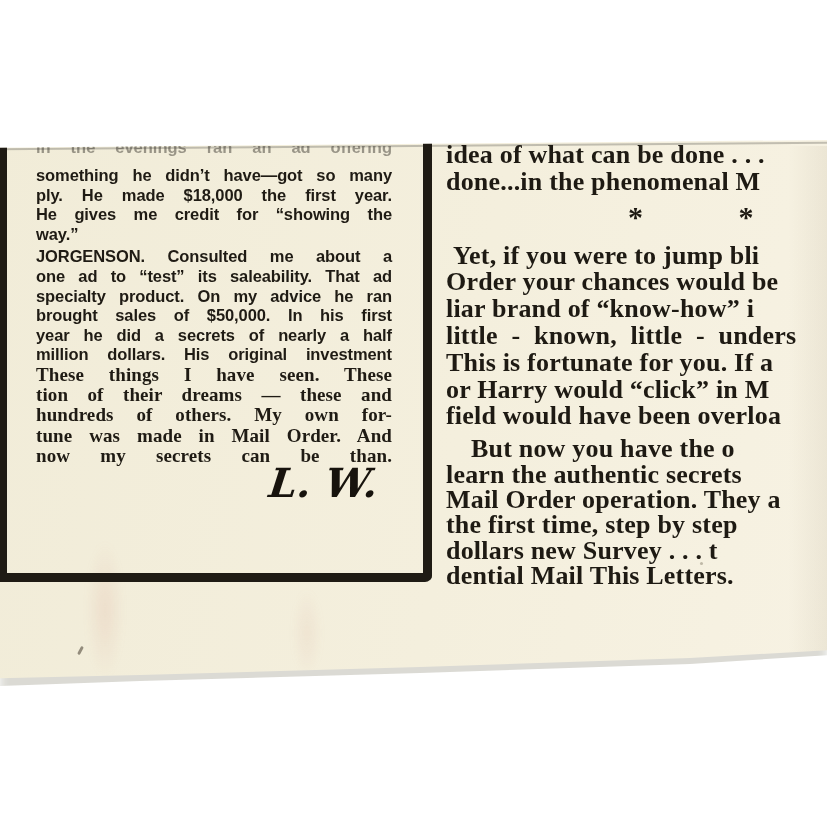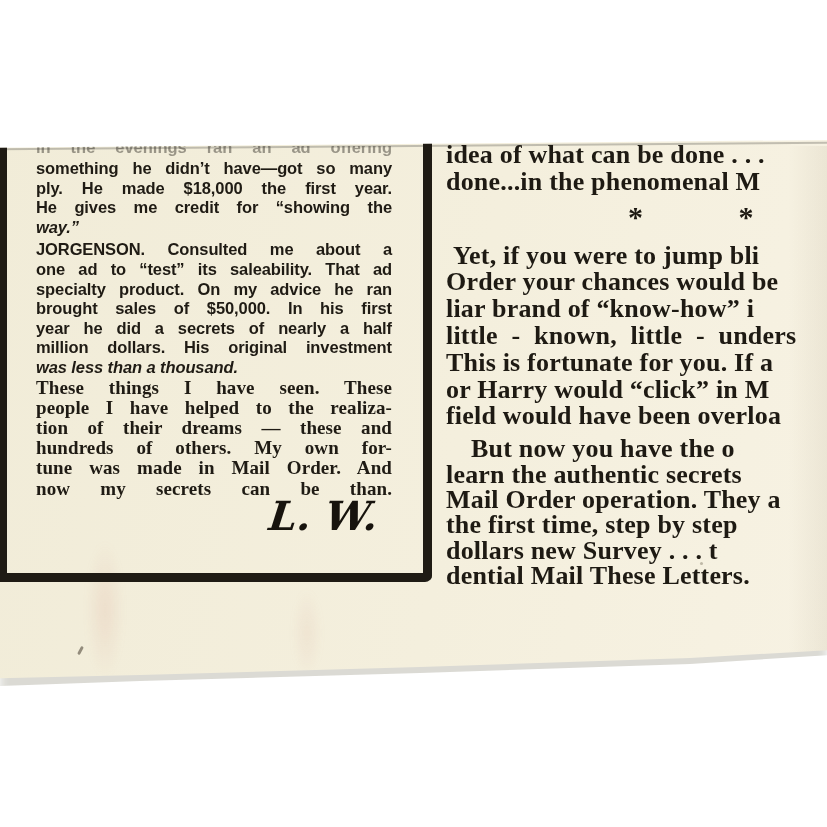--- a/index.html
+++ b/index.html
@@ -33,22 +33,22 @@
   .ad-frame{position:absolute;left:-2px;top:136px;width:434px;height:446px;box-sizing:border-box;
     border:9px solid var(--ink-color,#1b1711);border-top:none;border-radius:2px 2px 7px 3px;}
 
   
   .lcol{position:absolute;left:36px;top:146px;width:356px;color:var(--ink-color,#221e16);}
   .clipline-wrap{height:13px;overflow:hidden;}
   .fadeline{font:bold 16.5px/18px "Liberation Sans",sans-serif;margin-top:-8px;
     opacity:.5;color:#403c34;text-align:justify;text-align-last:justify;}
   .sansline{font:bold 16.5px/19.6px "Liberation Sans",sans-serif;letter-spacing:-0.1px;
     text-align:justify;text-align-last:justify;}
-  .ll{text-align-last:left;font-style:italic;}
-  .p1{margin-top:0;}
+  .ll{text-align-last:left;}
+  .p1{margin-top:7px;}
   .p2{margin-top:3px;}
   .p3{}
   .serifline{font:bold 19px/20.2px "Liberation Serif",serif;letter-spacing:0.1px;
     text-align:justify;text-align-last:justify;}
   .sig{font:italic bold 40px/46px "DejaVu Serif",serif;text-align:right;padding-right:14px;
     transform:skewX(-7deg);margin-top:-6px;color:#17130d;}
 
   
   .rcol{position:absolute;left:446px;top:142px;width:520px;color:#1e1a13;}
   .rline{font:bold 26px/26.8px "Liberation Serif",serif;white-space:nowrap;letter-spacing:0.2px;}
@@ -89,26 +89,24 @@
         <div class="sansline ll">way.”</div>
       </div>
 
       <div class="p2">
         <div class="sansline">JORGENSON. Consulted me about a</div>
         <div class="sansline">one ad to “test” its saleability. That ad</div>
         <div class="sansline">specialty product. On my advice he ran</div>
         <div class="sansline">brought sales of $50,000. In his first</div>
         <div class="sansline">year he did a secrets of nearly a half</div>
         <div class="sansline">million dollars. His original investment</div>
-        <div class="sansline ll">was less than a thousand.</div>
       </div>
 
       <div class="p3">
         <div class="serifline">These things I have seen. These</div>
-        <div class="serifline">people I have helped to the realiza-</div>
         <div class="serifline">tion of their dreams — these and</div>
         <div class="serifline">hundreds of others. My own for-</div>
         <div class="serifline">tune was made in Mail Order. And</div>
         <div class="serifline ll">now my secrets can be than.</div>
       </div>
 
       <div class="sig">L. W.</div>
     </div>
 
     <div class="rcol">
@@ -124,17 +122,17 @@
       <div class="rline ws">little - known, little - unders</div>
       <div class="rline"><span class="it">This is fortunate for you.</span><span> If a</span></div>
       <div class="rline">or Harry would “click” in M</div>
       <div class="rline">field would have been overloa</div>
       <div class="p2r" style="margin-top:6px;">
         <div class="rline ind2">But now you have the o</div>
         <div class="rline">learn the authentic secrets</div>
         <div class="rline">Mail Order operation. They a</div>
         <div class="rline">the first time, step by step</div>
         <div class="rline"><span>dollars new Survey . . . </span><span class="it">t</span></div>
-        <div class="rline"><span class="it">dential Mail These Letters.</span></div>
+        <div class="rline"><span class="it">dential Mail This Letters.</span></div>
       </div>
     </div>
   </div>
 </div>
 
 </body></html>

